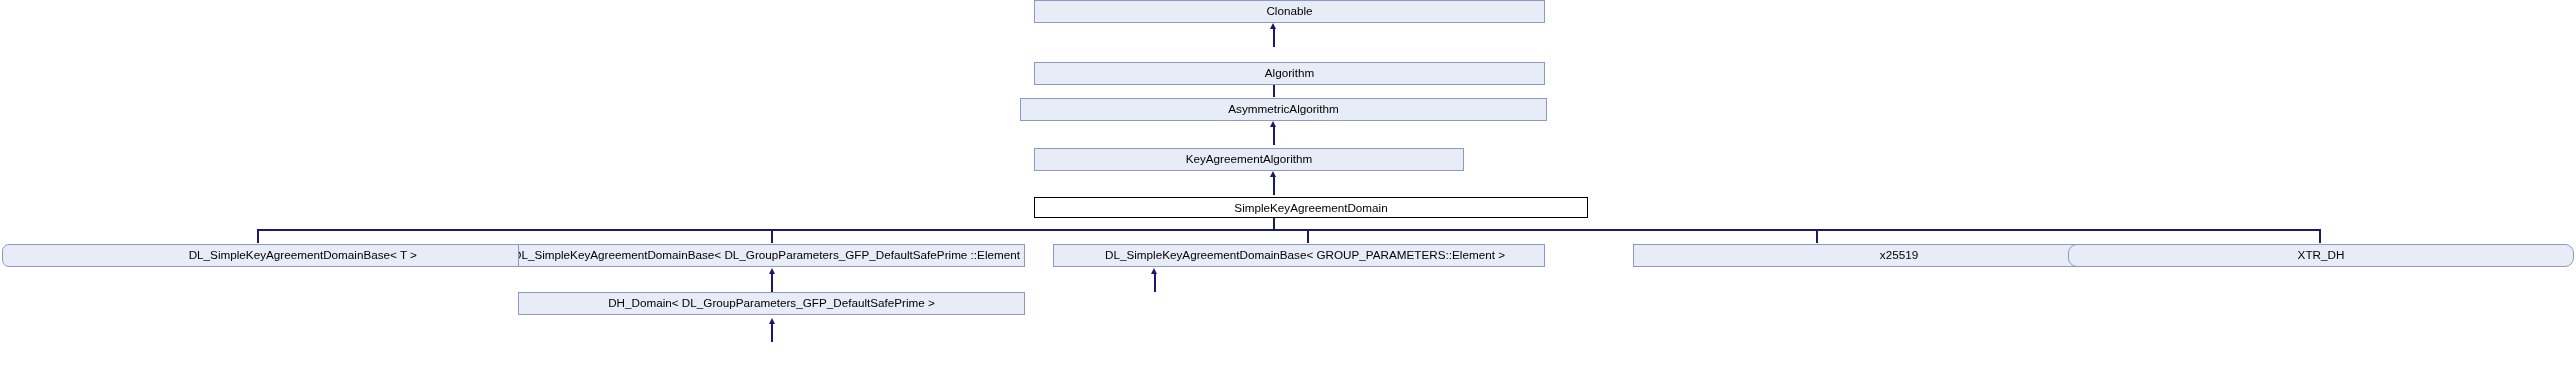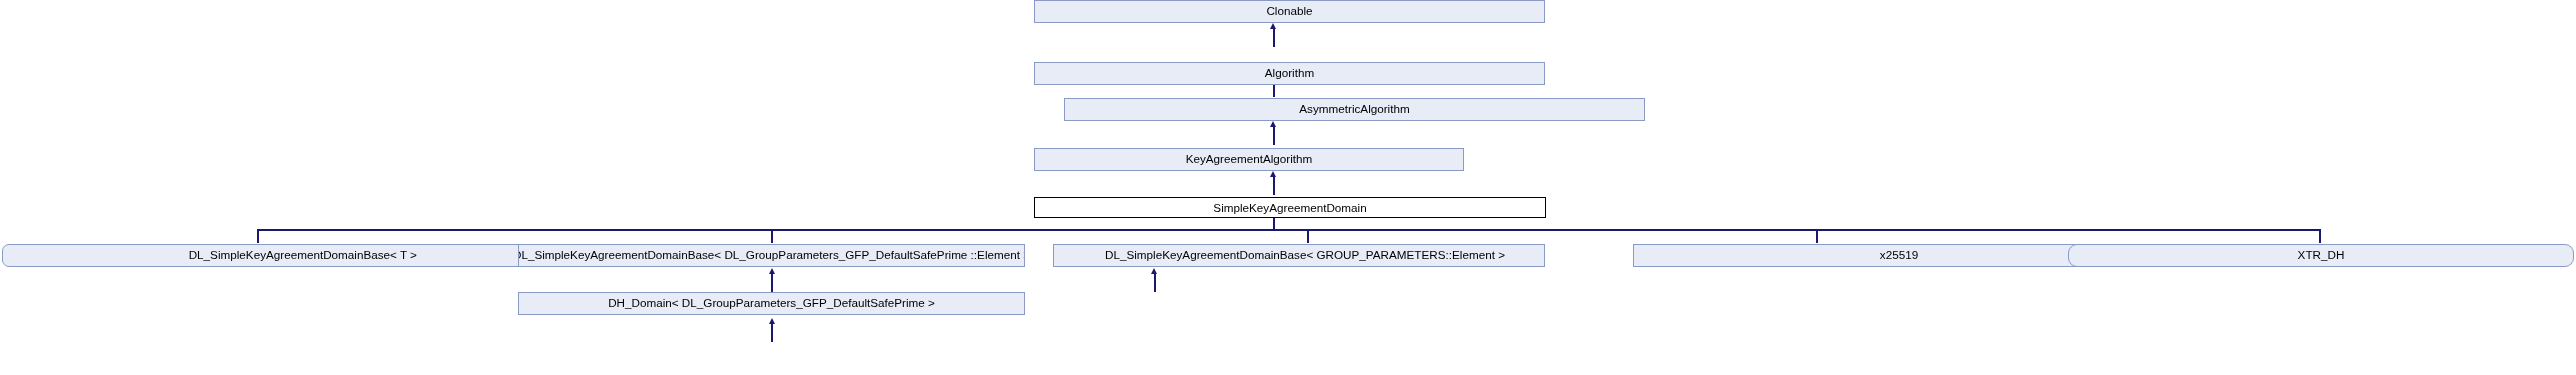--- a/index.html
+++ b/index.html
@@ -96,29 +96,29 @@
   <div class="arrow" style="left:769px;top:318px;"></div>
 
   <div class="node" style="left:1034px;top:0px;width:511px;">
     <span class="lbl">Clonable</span>
   </div>
 
   <div class="node" style="left:1034px;top:50px;width:511px;margin-top:12px;">
     <span class="lbl">Algorithm</span>
   </div>
 
-  <div class="node" style="left:1064px;top:98px;width:581px;">
+  <div class="node" style="left:1020px;top:98px;width:527px;">
     <span class="lbl">AsymmetricAlgorithm</span>
   </div>
 
   <div class="node" style="left:1034px;top:148px;width:430px;">
     <span class="lbl">KeyAgreementAlgorithm</span>
   </div>
 
-  <div class="node focus" style="left:1034px;top:197px;width:512px;height:21px;">
+  <div class="node focus" style="left:1034px;top:197px;width:554px;height:21px;">
     <span class="lbl">SimpleKeyAgreementDomain</span>
   </div>
 
   <div class="node" style="left:1.8px;top:244px;width:602px;border-radius:7px;">
     <span class="lbl">DL_SimpleKeyAgreementDomainBase&lt; T &gt;</span>
   </div>
 
   <div class="node" style="left:518px;top:244px;width:507px;">
     <span class="lbl">DL_SimpleKeyAgreementDomainBase&lt; DL_GroupParameters_GFP_DefaultSafePrime ::Element &gt;</span>
   </div>

